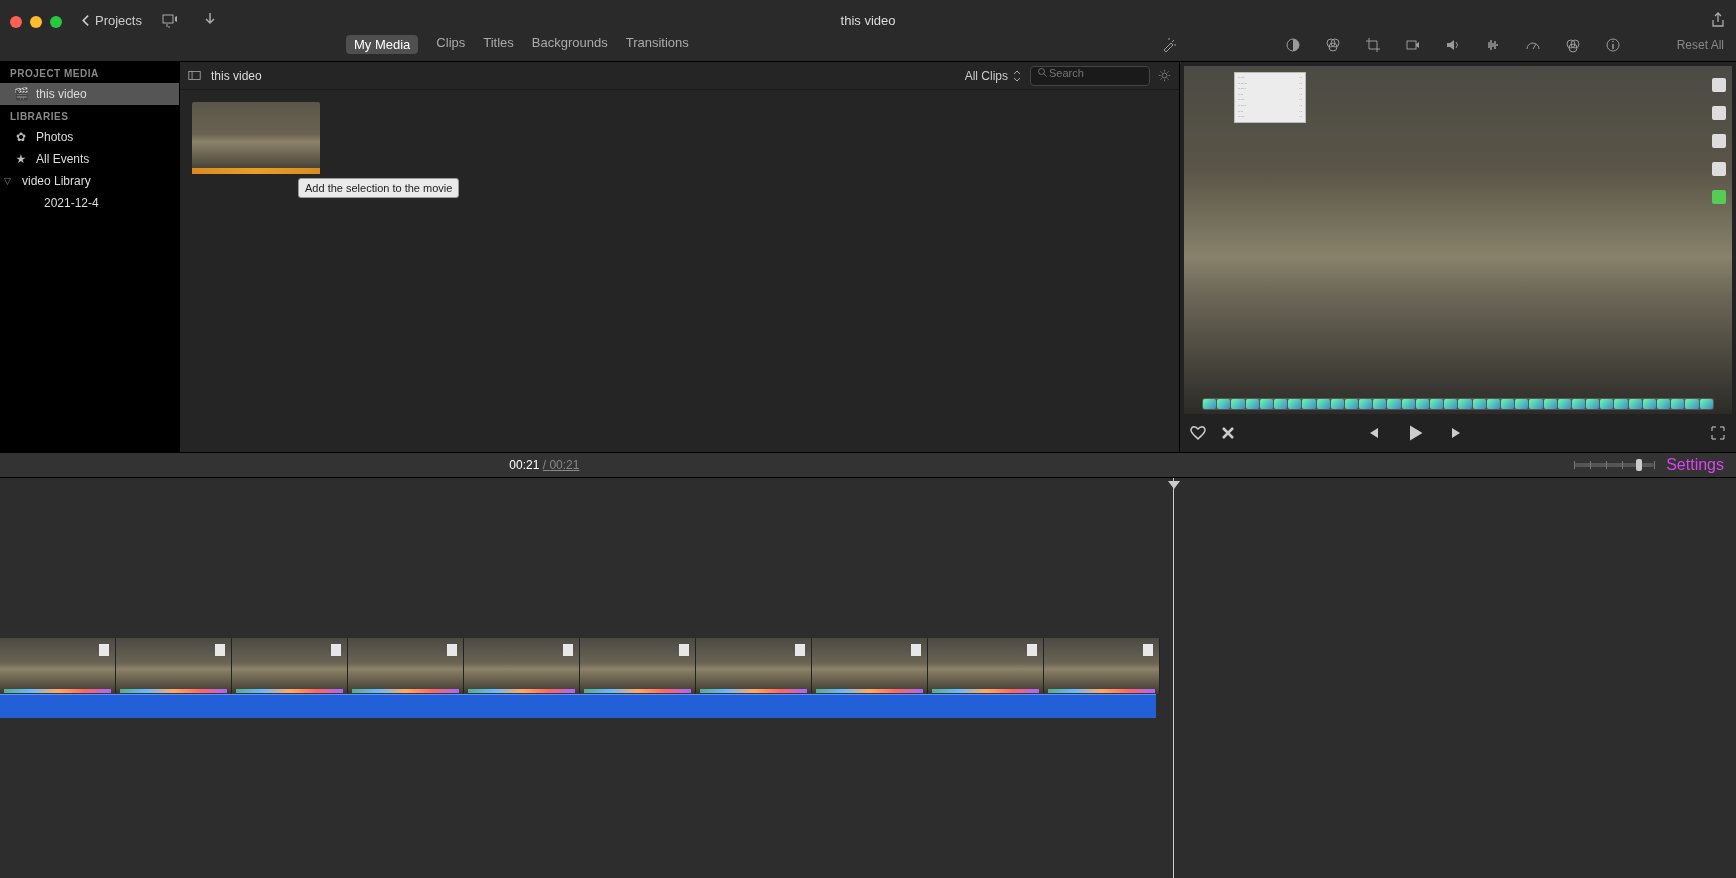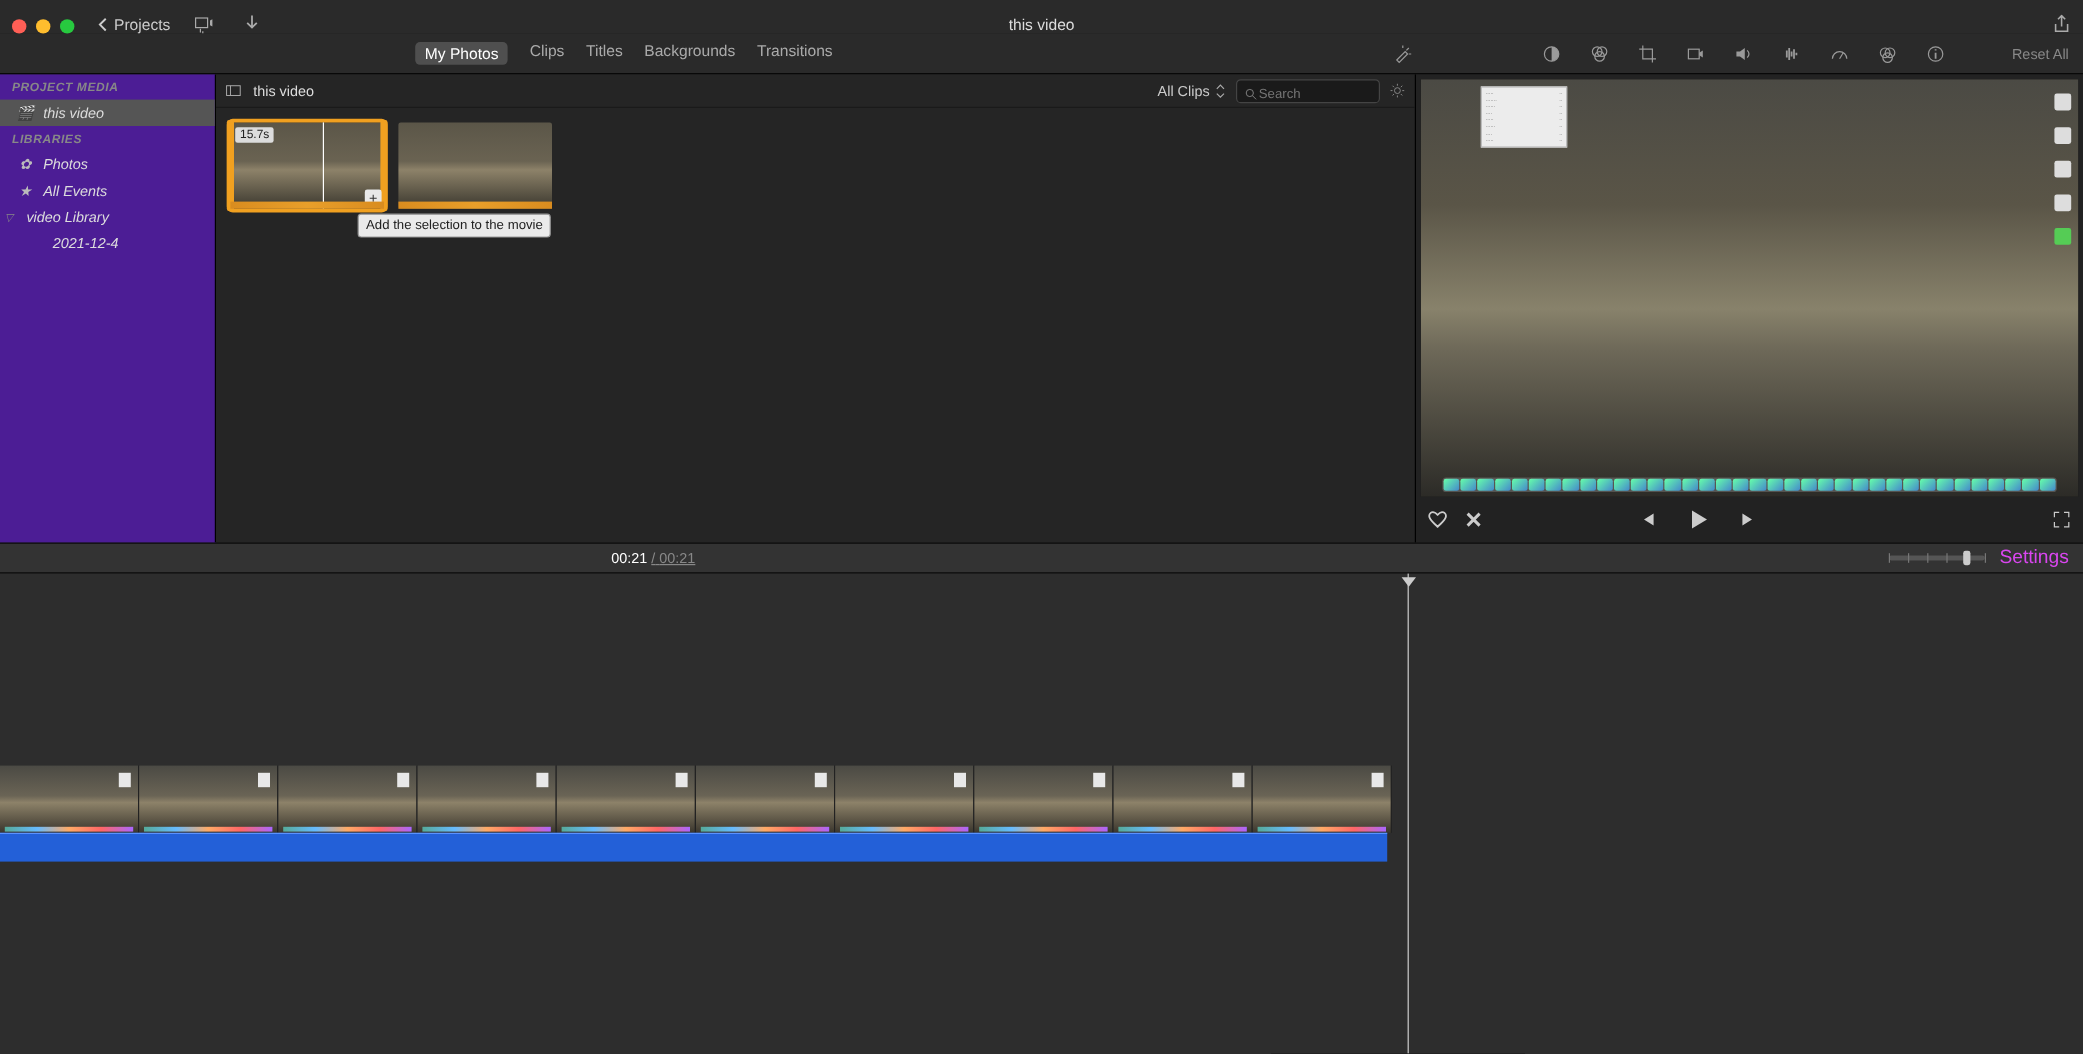--- a/index.html
+++ b/index.html
@@ -18,36 +18,36 @@
 .share-right { margin-left: auto; color: #aaa; }
 
 .toolbar2 { height: 34px; background: #2a2a2a; display: flex; align-items: center; border-bottom: 1px solid #000; }
 .media-tabs { margin-left: 346px; display: flex; gap: 18px; font-size: 13px; }
 .media-tabs span { color: #aaa; cursor: pointer; }
 .media-tabs span.active { color: #fff; background: #4f4f4f; padding: 2px 8px; border-radius: 4px; }
 .adjust-icons { margin-left: auto; display: flex; gap: 24px; align-items: center; padding-right: 12px; color: #9a9a9a; }
 .adjust-icons .reset { font-size: 12px; color: #888; margin-left: 32px; }
 
 .main-split { display: flex; height: 390px; }
-.sidebar { width: 180px; background: #4c1d95; border-right: 1px solid #000; font-style: italic; }
+.sidebar { width: 180px; background: #000000; border-right: 1px solid #000; }
 .sidebar-sect { padding: 6px 10px 4px; font-size: 10px; font-weight: 600; color: #888; letter-spacing: 0.5px; }
 .sidebar-item { display: flex; align-items: center; gap: 8px; padding: 4px 10px 4px 14px; font-size: 12px; color: #ddd; cursor: pointer; }
 .sidebar-item.active { background: #555; }
 .sidebar-item .icn { width: 14px; text-align: center; color: #bbb; }
 .sidebar-item.sub { padding-left: 44px; }
 .sidebar-item.disclose { padding-left: 4px; }
 .sidebar-item.disclose .tri { width: 10px; font-size: 9px; color: #888; }
 
 .browser { flex: 1; background: #252525; border-right: 1px solid #000; display: flex; flex-direction: column; }
 .browser-head { height: 28px; display: flex; align-items: center; padding: 0 8px; border-bottom: 1px solid #1a1a1a; gap: 10px; }
 .bh-left { display:flex; align-items:center; gap:10px; color:#aaa; }
 .bh-title { font-size: 12px; color: #ddd; }
 .bh-right { margin-left: auto; display: flex; align-items: center; gap: 8px; }
 .clips-filter { font-size: 12px; color: #ccc; display: flex; align-items: center; gap: 4px; }
-.search-box { background: #1a1a1a; border: 1px solid #444; border-radius: 4px; height: 20px; width: 120px; display: flex; align-items: flex-end; padding: 0 6px; }
+.search-box { background: #1a1a1a; border: 1px solid #444; border-radius: 4px; height: 20px; width: 120px; display: flex; align-items: flex-start; padding: 0 6px; }
 .search-box input { background: transparent; border: 0; outline: 0; color: #ccc; font-size: 11px; width: 90px; }
 .gear { color: #888; }
 
 .clips-area { flex: 1; padding: 12px; display: flex; gap: 12px; align-items: flex-start; position: relative; }
 .clip { width: 128px; height: 72px; background: linear-gradient(#5b5648 0%, #6a6352 45%, #8d8269 55%, #3a372e 100%); border-radius: 2px; position: relative; }
 .clip.selected { outline: 3px solid #f0a020; }
 .clip .edge { position: absolute; top: -2px; bottom: -2px; width: 6px; background: #f0a020; border-radius: 2px; }
 .clip .edge.left { left: -3px; }
 .clip .edge.right { right: -3px; }
 .clip .dur { position: absolute; top: 4px; left: 4px; background: #dcdcdc; color: #222; font-size: 10px; padding: 1px 4px; border-radius: 2px; }
@@ -124,21 +124,21 @@
   <div class="title-center">this video</div>
   <div class="share-right">
     <svg class="icn-svg" viewBox="0 0 16 16">
         <path d="M8 10 L8 1 M5 4 L8 1 L11 4 M3 8 L3 14 L13 14 L13 8" stroke="#aaa" stroke-width="1.3" fill="none"></path>
       </svg>
   </div>
 </div>
 
 <div class="toolbar2">
   <div class="media-tabs">
-    <span class="active">My Photos</span>
+    <span class="active">My Media</span>
     <span>Clips</span>
     <span>Titles</span>
     <span>Backgrounds</span>
     <span>Transitions</span>
   </div>
   <div class="adjust-icons">
     <span>
         <svg class="icn-svg" viewBox="0 0 16 16">
           <path d="M3 13 L10 6 L12 8 L5 15 Z M11 5 L13 3 M13 8 L15 8 M8 3 L8 1" stroke="#9a9a9a" fill="none"></path>
         </svg>
@@ -255,28 +255,20 @@
         </div>
         <span class="gear">
             <svg class="icn-svg-sm" viewBox="0 0 16 16">
               <circle cx="8" cy="8" r="3" stroke="#888" fill="none"></circle>
               <path d="M8 1 L8 3 M8 13 L8 15 M1 8 L3 8 M13 8 L15 8 M3 3 L4.5 4.5 M11.5 11.5 L13 13 M3 13 L4.5 11.5 M11.5 4.5 L13 3" stroke="#888"></path>
             </svg>
           </span>
       </div>
     </div>
     <div class="clips-area">
-      <div class="clip selected">
-        <div class="edge left"></div>
-        <div class="edge right"></div>
-        <div class="dur">15.7s</div>
-        <div class="playhead-mark"></div>
-        <div class="plus">+</div>
-        <div class="audio-strip"></div>
-      </div>
       <div class="clip">
         <div class="audio-strip"></div>
       </div>
       <div class="tooltip">Add the selection to the movie</div>
     </div>
   </div>
 
   <div class="viewer">
     <div class="viewer-canvas">
       <div class="vc-bg"></div>

